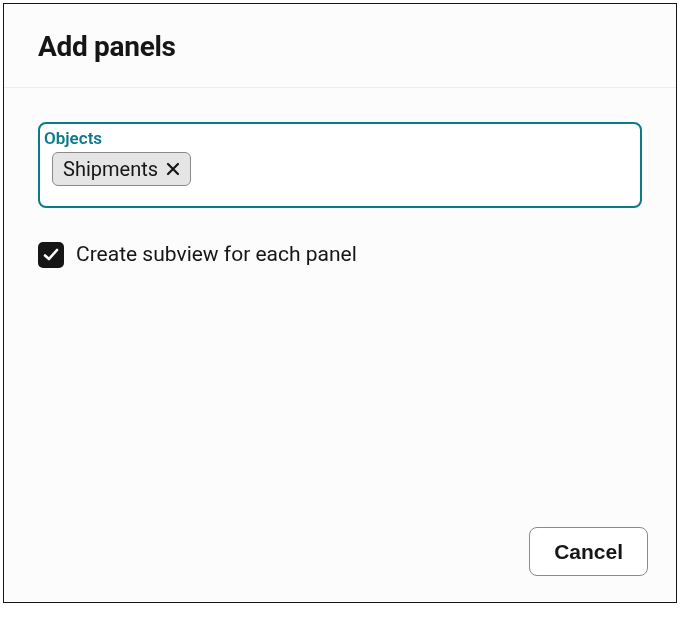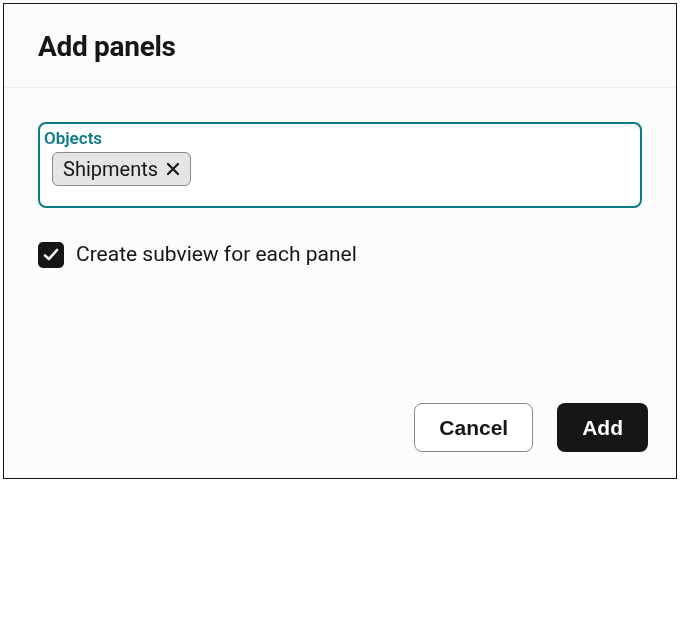--- a/index.html
+++ b/index.html
@@ -7,21 +7,21 @@
   body {
     font-family: -apple-system, BlinkMacSystemFont, "Segoe UI", Roboto, Helvetica, Arial, sans-serif;
     background: #fff;
     color: #161616;
     width: 680px;
     height: 638px;
   }
   .dialog {
     border: 1px solid #161616;
     width: 674px;
-    height: 476px;
+    height: 600px;
     margin: 3px;
     display: flex;
     flex-direction: column;
     background: #fcfcfc;
   }
   .dialog-header {
     padding: 26px 34px 24px 34px;
     border-bottom: 1px solid #eee;
   }
   .dialog-title {
@@ -153,16 +153,15 @@
           <path d="M3 9.5 L7 13 L15 4" stroke="#ffffff" stroke-width="2.6" fill="none" stroke-linecap="round" stroke-linejoin="round"></path>
         </svg>
       </span>
       <span class="checkbox-label">Create subview for each panel</span>
     </div>
 
   </div>
 
   <div class="dialog-footer">
     <button class="btn btn-secondary">Cancel</button>
-    <button class="btn btn-primary">Add</button>
   </div>
 
 </div>
 
 </body></html>

